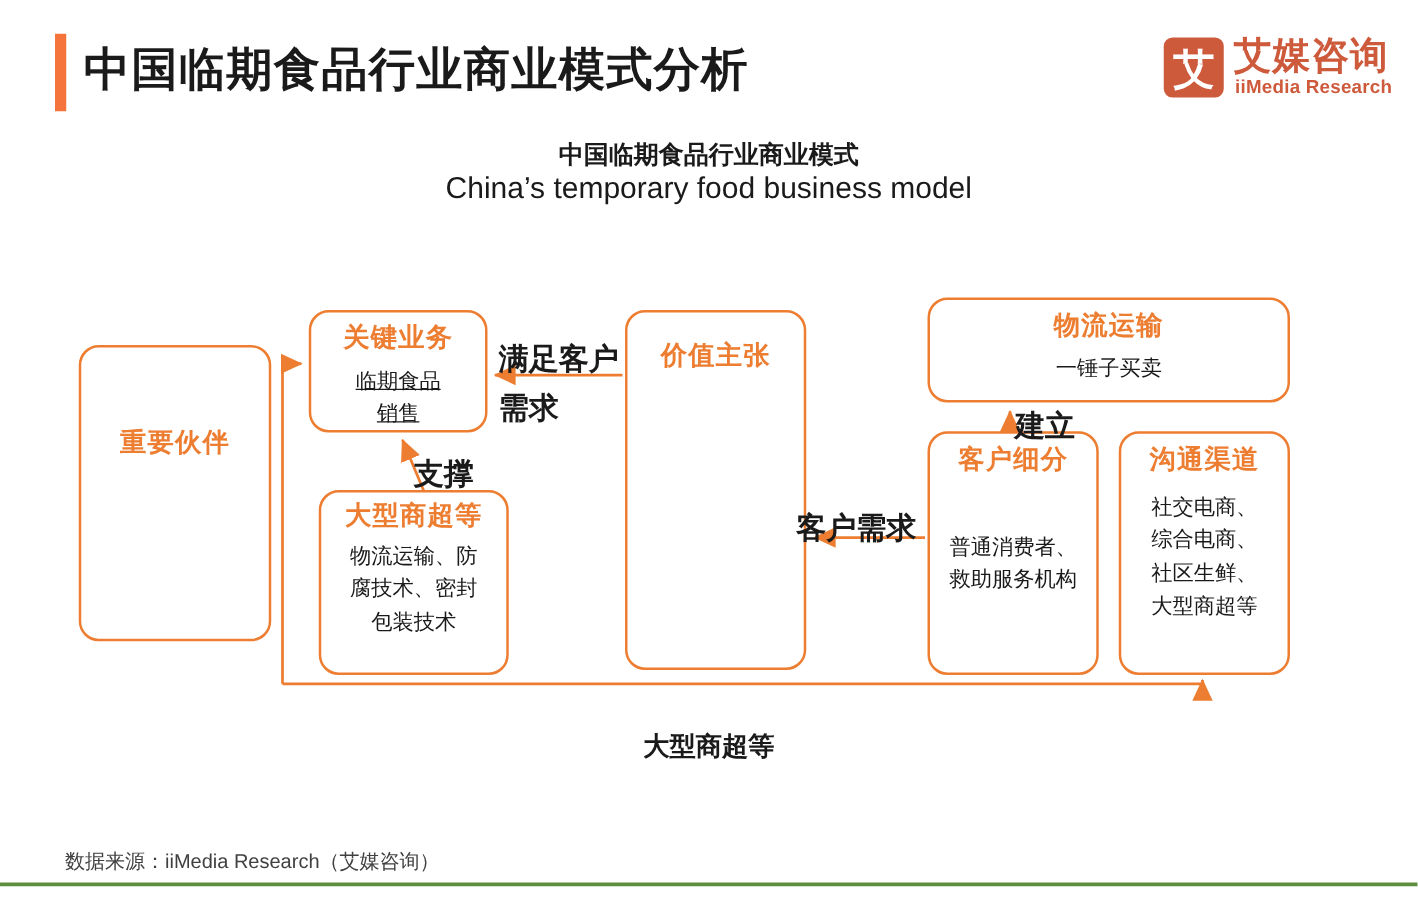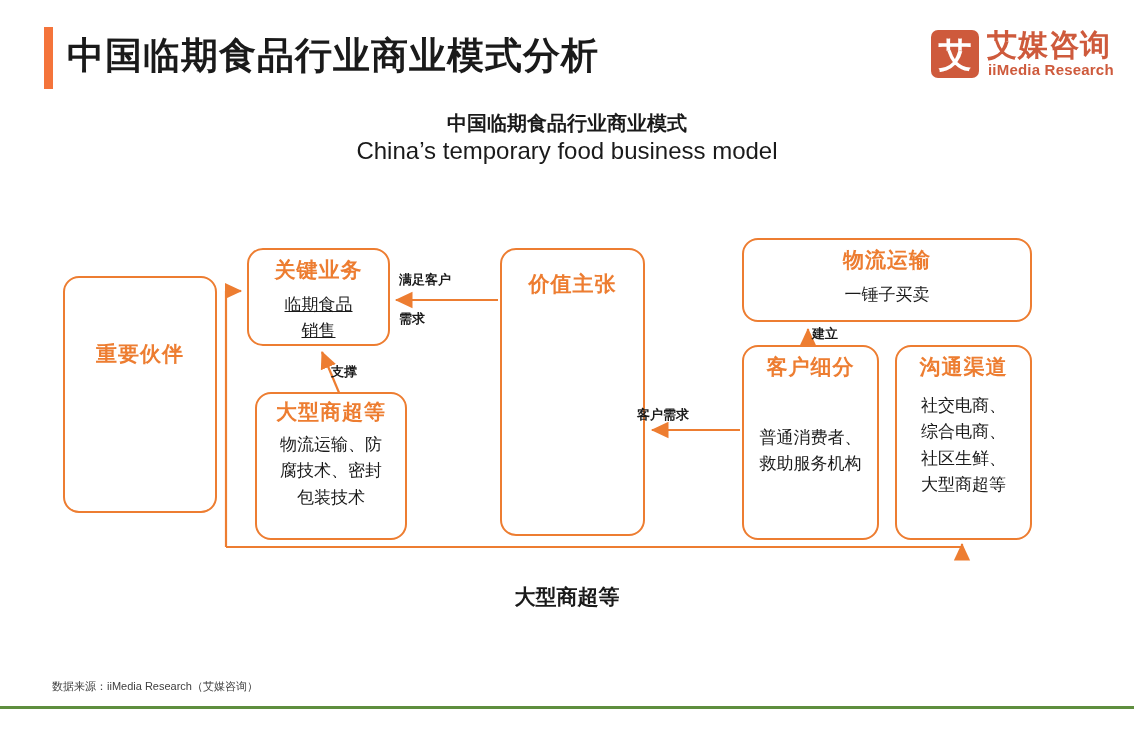--- a/index.html
+++ b/index.html
@@ -93,37 +93,37 @@
   #box-segments{left:742px;top:345px;width:137px;height:195px;}
   #box-segments .box-title{margin-top:6px;}
   #box-segments .box-body{margin-top:44px;}
 
   #box-channels{left:895px;top:345px;width:137px;height:195px;}
   #box-channels .box-title{margin-top:6px;}
   #box-channels .box-body{margin-top:12px;}
 
   
   .edge-label{
-    position:absolute;color:#1a1a1a;font-weight:bold;font-size:13px;
+    position:absolute;color:#1a1a1a;font-weight:bold;font-size:24px;
     white-space:nowrap;background:transparent;
   }
   #lbl-satisfy-1{left:399px;top:271px;}
   #lbl-satisfy-2{left:399px;top:310px;}
   #lbl-support{left:331px;top:363px;}
   #lbl-customer-demand{left:637px;top:406px;}
   #lbl-establish{left:812px;top:325px;}
   .bottom-label{
     position:absolute;left:0;top:583px;width:1134px;text-align:center;
     font-size:21px;font-weight:bold;color:#1a1a1a;
   }
 
   
   .source{
     position:absolute;left:52px;top:679px;
-    font-size:11px;color:#404040;white-space:nowrap;
+    font-size:16px;color:#404040;white-space:nowrap;
   }
   .green-rule{position:absolute;left:0;top:706px;width:1134px;height:3px;background:#5E8E3E;}
   .foot-row{position:absolute;left:0;top:710px;width:1134px;height:27px;}
 </style>
 </head>
 <body>
 
 <div class="canvas">
 
   <div class="accent-bar"></div>

